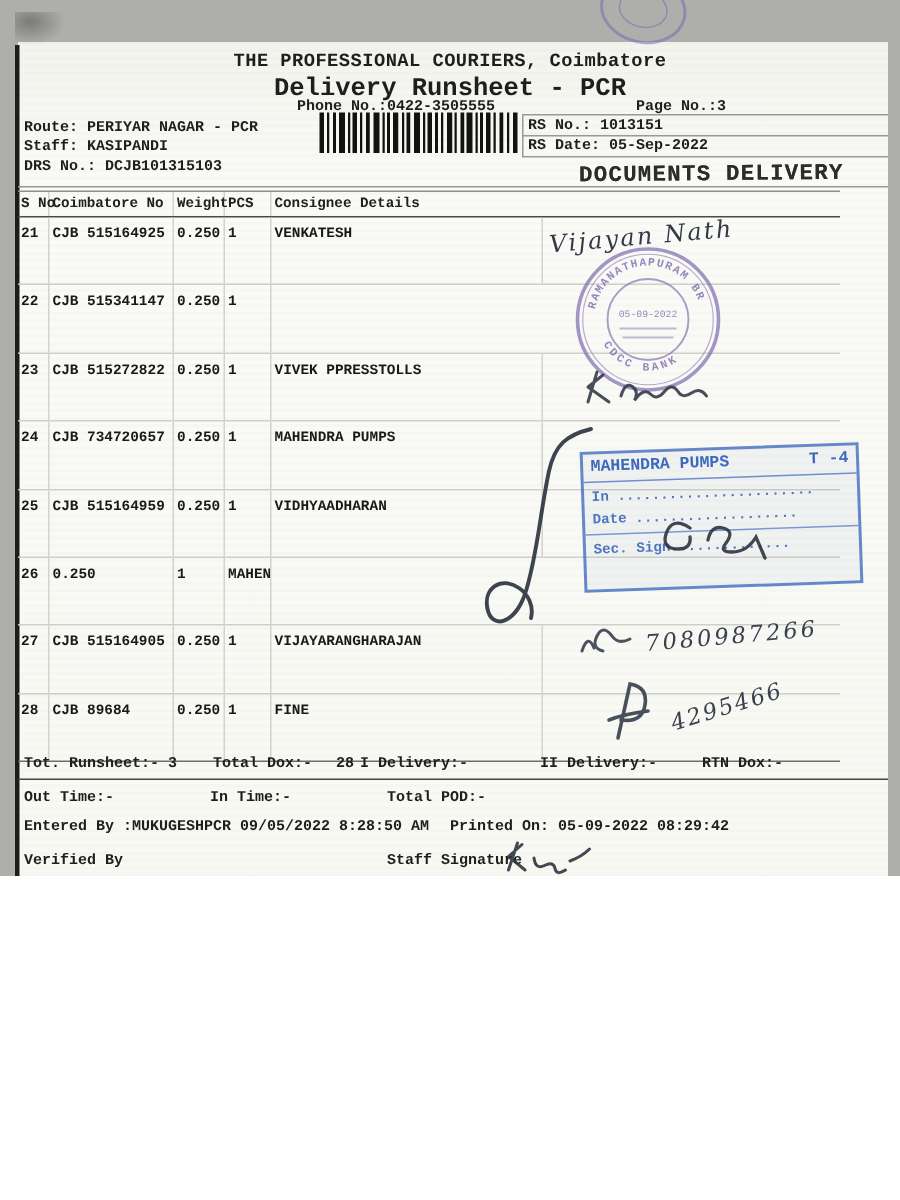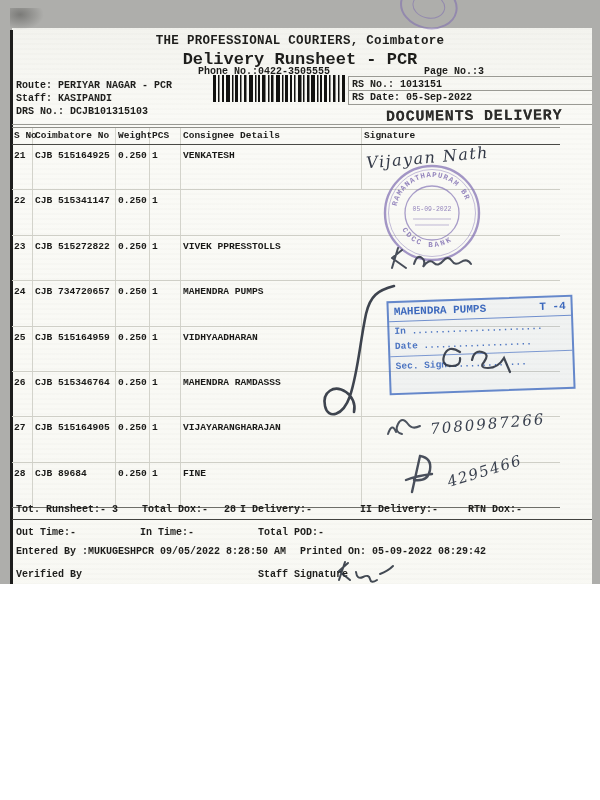--- a/index.html
+++ b/index.html
@@ -115,21 +115,20 @@
   <div class="t docdel" style="left:386px;top:108px;">DOCUMENTS DELIVERY</div>
   <div class="hline" style="left:12px;top:124px;width:580px;"></div>
 
   <div class="rs-table">
     <div class="thead">
       <div class="c">S No</div>
       <div class="c">Coimbatore No</div>
       <div class="c">Weight</div>
       <div class="c">PCS</div>
       <div class="c">Consignee Details</div>
-      <div class="c">Signature</div>
     </div>
     <div id="tbody">
 
     <div class="trow">
           <div class="c">21</div>
           <div class="c">CJB 515164925</div>
           <div class="c">0.250</div>
           <div class="c">1</div>
           <div class="c">VENKATESH</div>
           <div class="c"></div>
@@ -160,21 +159,20 @@
         <div class="trow">
           <div class="c">25</div>
           <div class="c">CJB 515164959</div>
           <div class="c">0.250</div>
           <div class="c">1</div>
           <div class="c">VIDHYAADHARAN</div>
           <div class="c"></div>
         </div>
         <div class="trow">
           <div class="c">26</div>
-          <div class="c">CJB 515346764</div>
           <div class="c">0.250</div>
           <div class="c">1</div>
           <div class="c">MAHENDRA RAMDASSS</div>
           <div class="c"></div>
         </div>
         <div class="trow">
           <div class="c">27</div>
           <div class="c">CJB 515164905</div>
           <div class="c">0.250</div>
           <div class="c">1</div>

